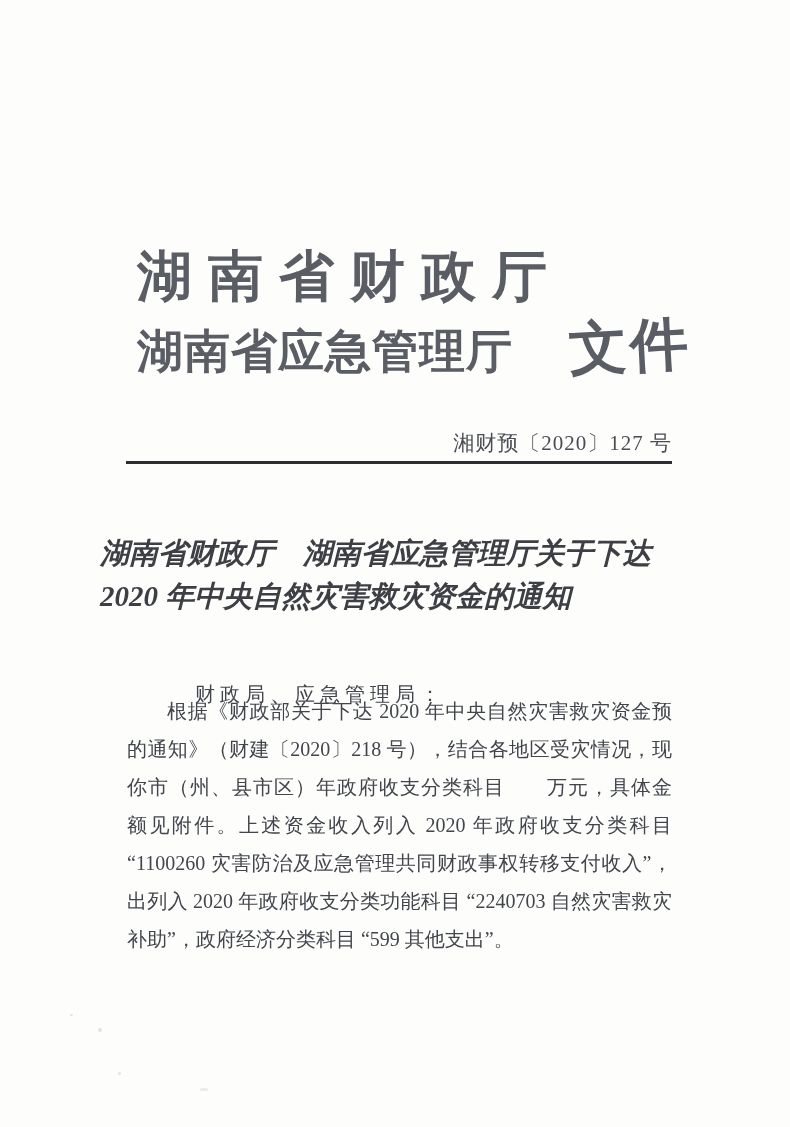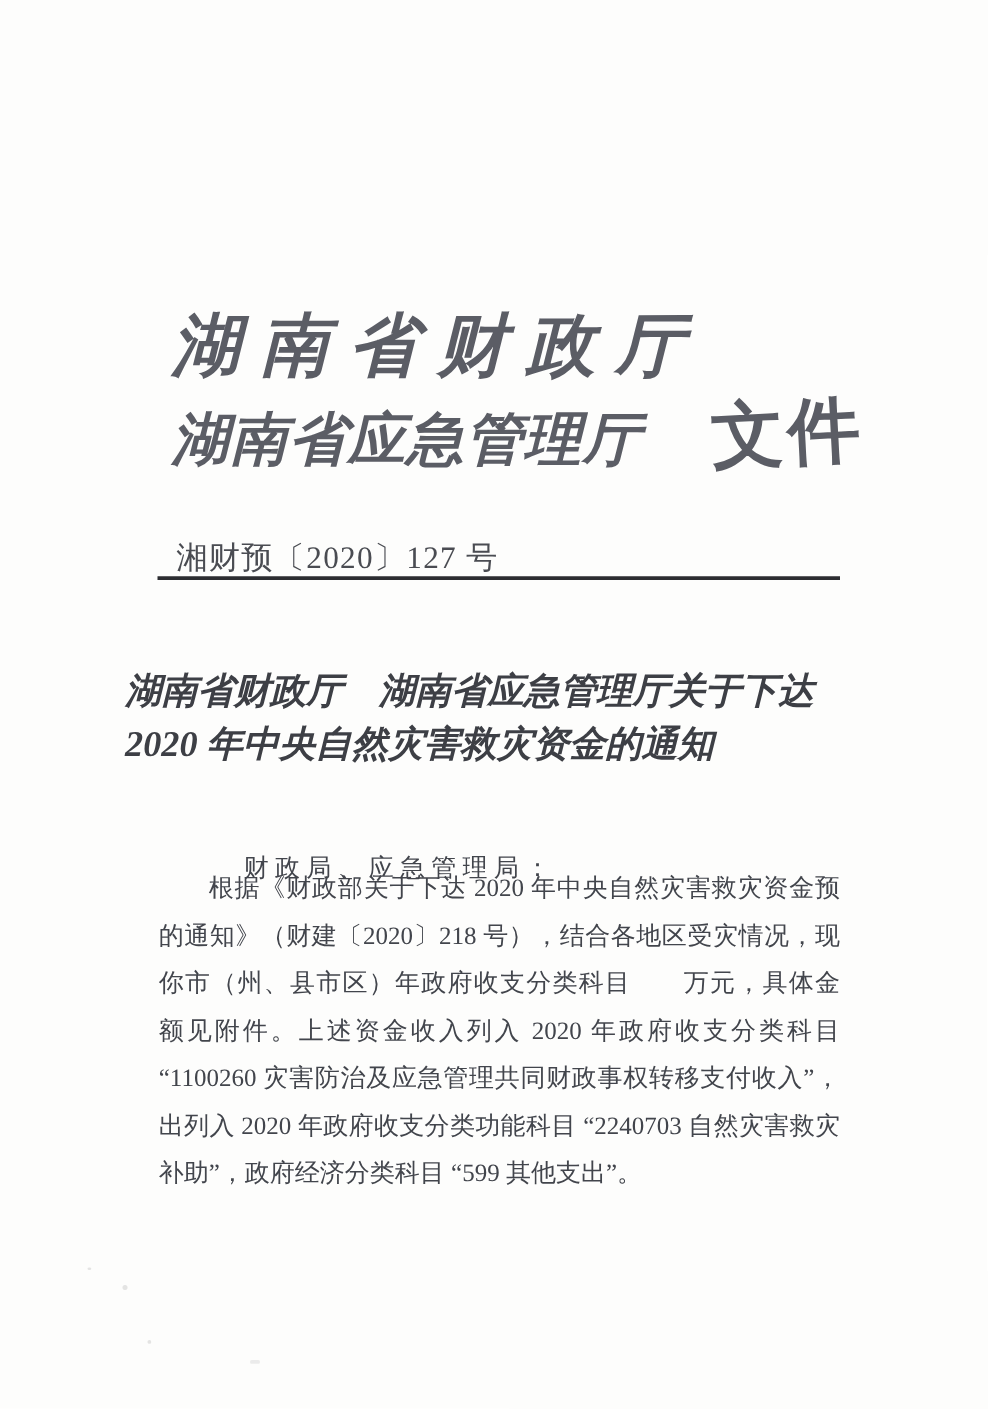--- a/index.html
+++ b/index.html
@@ -16,21 +16,21 @@
   
   .masthead {
     position: absolute;
     top: 240px;
     left: 137px;
     display: flex;
     align-items: flex-end;
     color: var(--masthead_ink, #5b5d65);
     font-weight: 700;
   }
-  .org-lines { display: flex; flex-direction: column; font-style: italic; }
+  .org-lines { display: flex; flex-direction: column; }
   .org1 {
     font-size: 55px;
     letter-spacing: 16px;
     line-height: 74px;
     white-space: nowrap;
   }
   .org2 {
     font-size: 46px;
     letter-spacing: 1px;
     line-height: 76px;
@@ -43,24 +43,24 @@
     margin-bottom: 14px;
     letter-spacing: 3px;
     transform: rotate(-3deg);
     white-space: nowrap;
   }
 
   
   .docnum {
     position: absolute;
     top: 429px;
-    left: 141px;
+    left: 127px;
     width: 545px;
-    text-align: left;
-    font-size: 25px;
+    text-align: right;
+    font-size: 21px;
     letter-spacing: 1px;
     color: var(--docnum_ink, #4a4c52);
     white-space: nowrap;
   }
   .rule {
     position: absolute;
     top: 461px;
     left: 126px;
     width: 546px;
     height: 3px;

